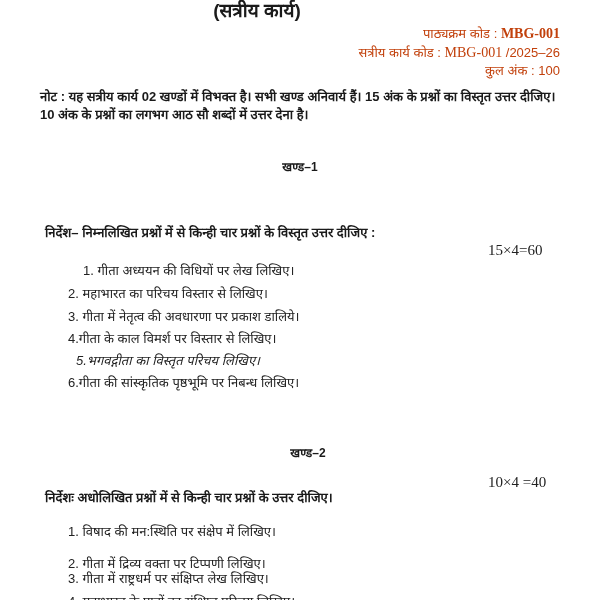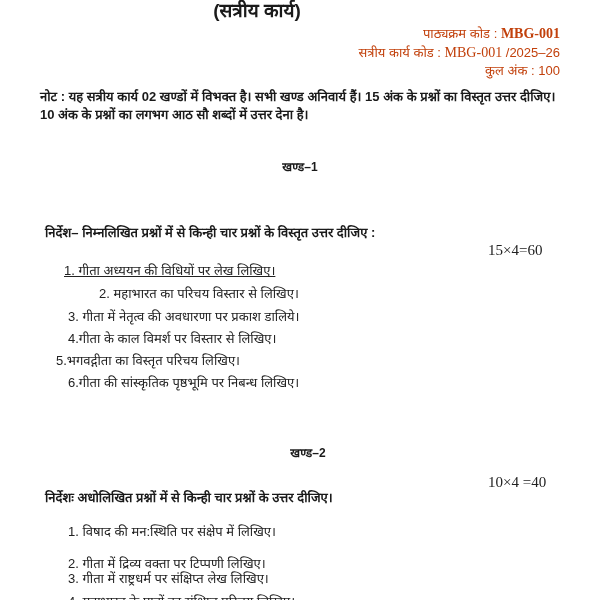--- a/index.html
+++ b/index.html
@@ -37,25 +37,25 @@
 <div class="abs meta-row" style="top:63px;">
   <span>कुल अंक :</span>
   <span>100</span>
 </div>
 
 <div class="abs note">नोट : यह सत्रीय कार्य 02 खण्डों में विभक्त है। सभी खण्ड अनिवार्य हैं। 15 अंक के प्रश्नों का विस्तृत उत्तर दीजिए। 10 अंक के प्रश्नों का लगभग आठ सौ शब्दों में उत्तर देना है।</div>
 
 <div class="abs section-head" style="top:158px;">खण्ड–1</div>
 <div class="abs instr" style="top:223px; left:45px;">निर्देश–   निम्नलिखित प्रश्नों में से किन्ही चार प्रश्नों के विस्तृत उत्तर दीजिए :</div>
 <div class="abs marks" style="top:242px; left:488px;">15×4=60</div>
-<div class="abs q" style="top:263px; left:64px;text-decoration:underline;">1.  गीता अध्ययन की विधियों पर लेख लिखिए।</div>
-<div class="abs q" style="top:286px; left:68px;margin-left:31px;">2.  महाभारत का परिचय विस्तार से लिखिए।</div>
+<div class="abs q" style="top:263px; left:83px;">1.  गीता अध्ययन की विधियों पर लेख लिखिए।</div>
+<div class="abs q" style="top:286px; left:68px;">2.  महाभारत का परिचय विस्तार से लिखिए।</div>
 <div class="abs q" style="top:309px; left:68px;">3.  गीता में नेतृत्व की अवधारणा पर प्रकाश डालिये।</div>
 <div class="abs q" style="top:331px; left:68px;">4.गीता के काल विमर्श पर विस्तार से लिखिए।</div>
-<div class="abs q" style="top:353px; left:56px;">5.भगवद्गीता का विस्तृत परिचय लिखिए।</div>
+<div class="abs q" style="top:353px; left:76px;font-style:italic;">5.भगवद्गीता का विस्तृत परिचय लिखिए।</div>
 <div class="abs q" style="top:375px; left:68px;">6.गीता की सांस्कृतिक पृष्ठभूमि पर निबन्ध लिखिए।</div>
 
 <div class="abs section-head" style="top:444px;padding-left:8px;">खण्ड–2</div>
 <div class="abs marks" style="top:474px; left:488px;">10×4 =40</div>
 <div class="abs instr" style="top:488px; left:45px;">निर्देशः अधोलिखित प्रश्नों में से किन्ही चार प्रश्नों के उत्तर दीजिए।</div>
 <div class="abs q" style="top:524px; left:68px;">1.  विषाद की मन:स्थिति पर संक्षेप में लिखिए।</div>
 <div class="abs q" style="top:548px; left:68px;margin-top:8px;">2.  गीता में द्रिव्य वक्ता पर टिप्पणी लिखिए।</div>
 <div class="abs q" style="top:571px; left:68px;">3.  गीता में राष्ट्रधर्म पर संक्षिप्त लेख लिखिए।</div>
 <div class="abs q" style="top:594px; left:68px;">4.  महाभारत के पात्रों का संक्षिप्त परिचय लिखिए।</div>
 

